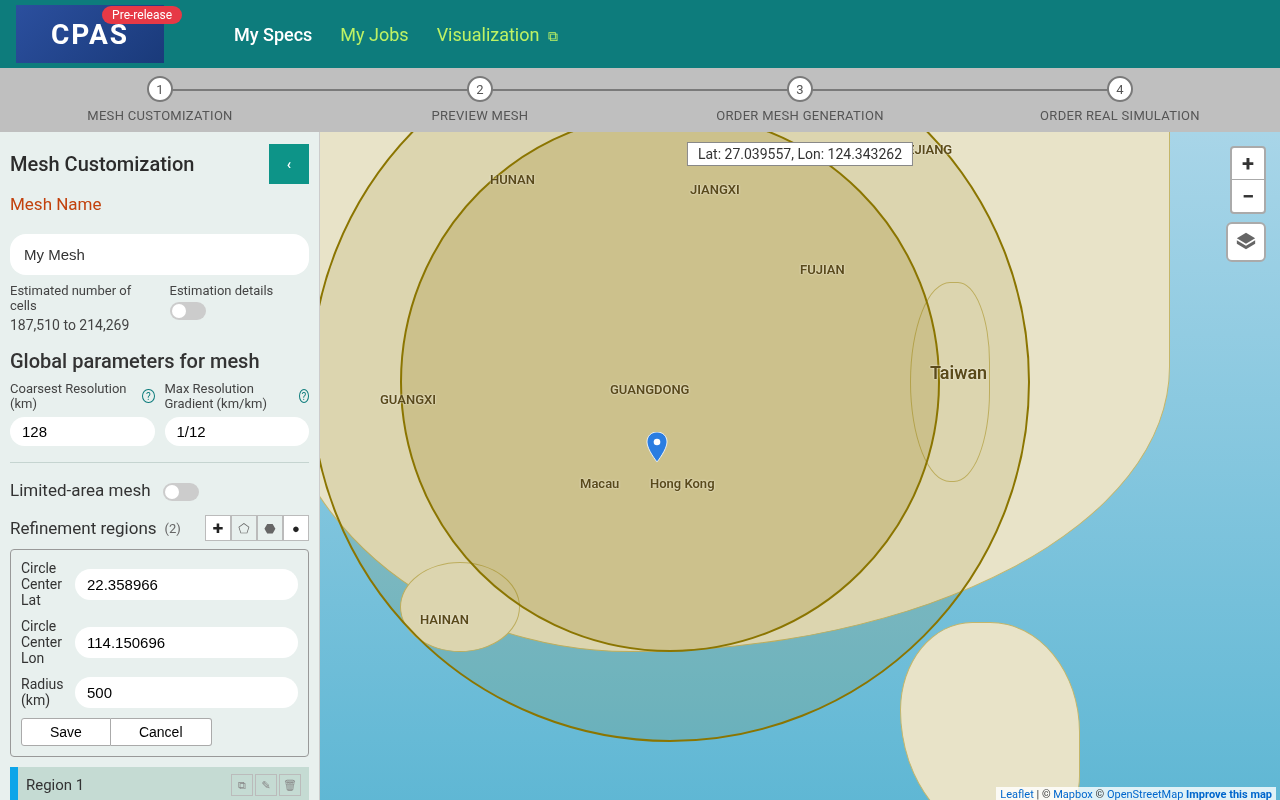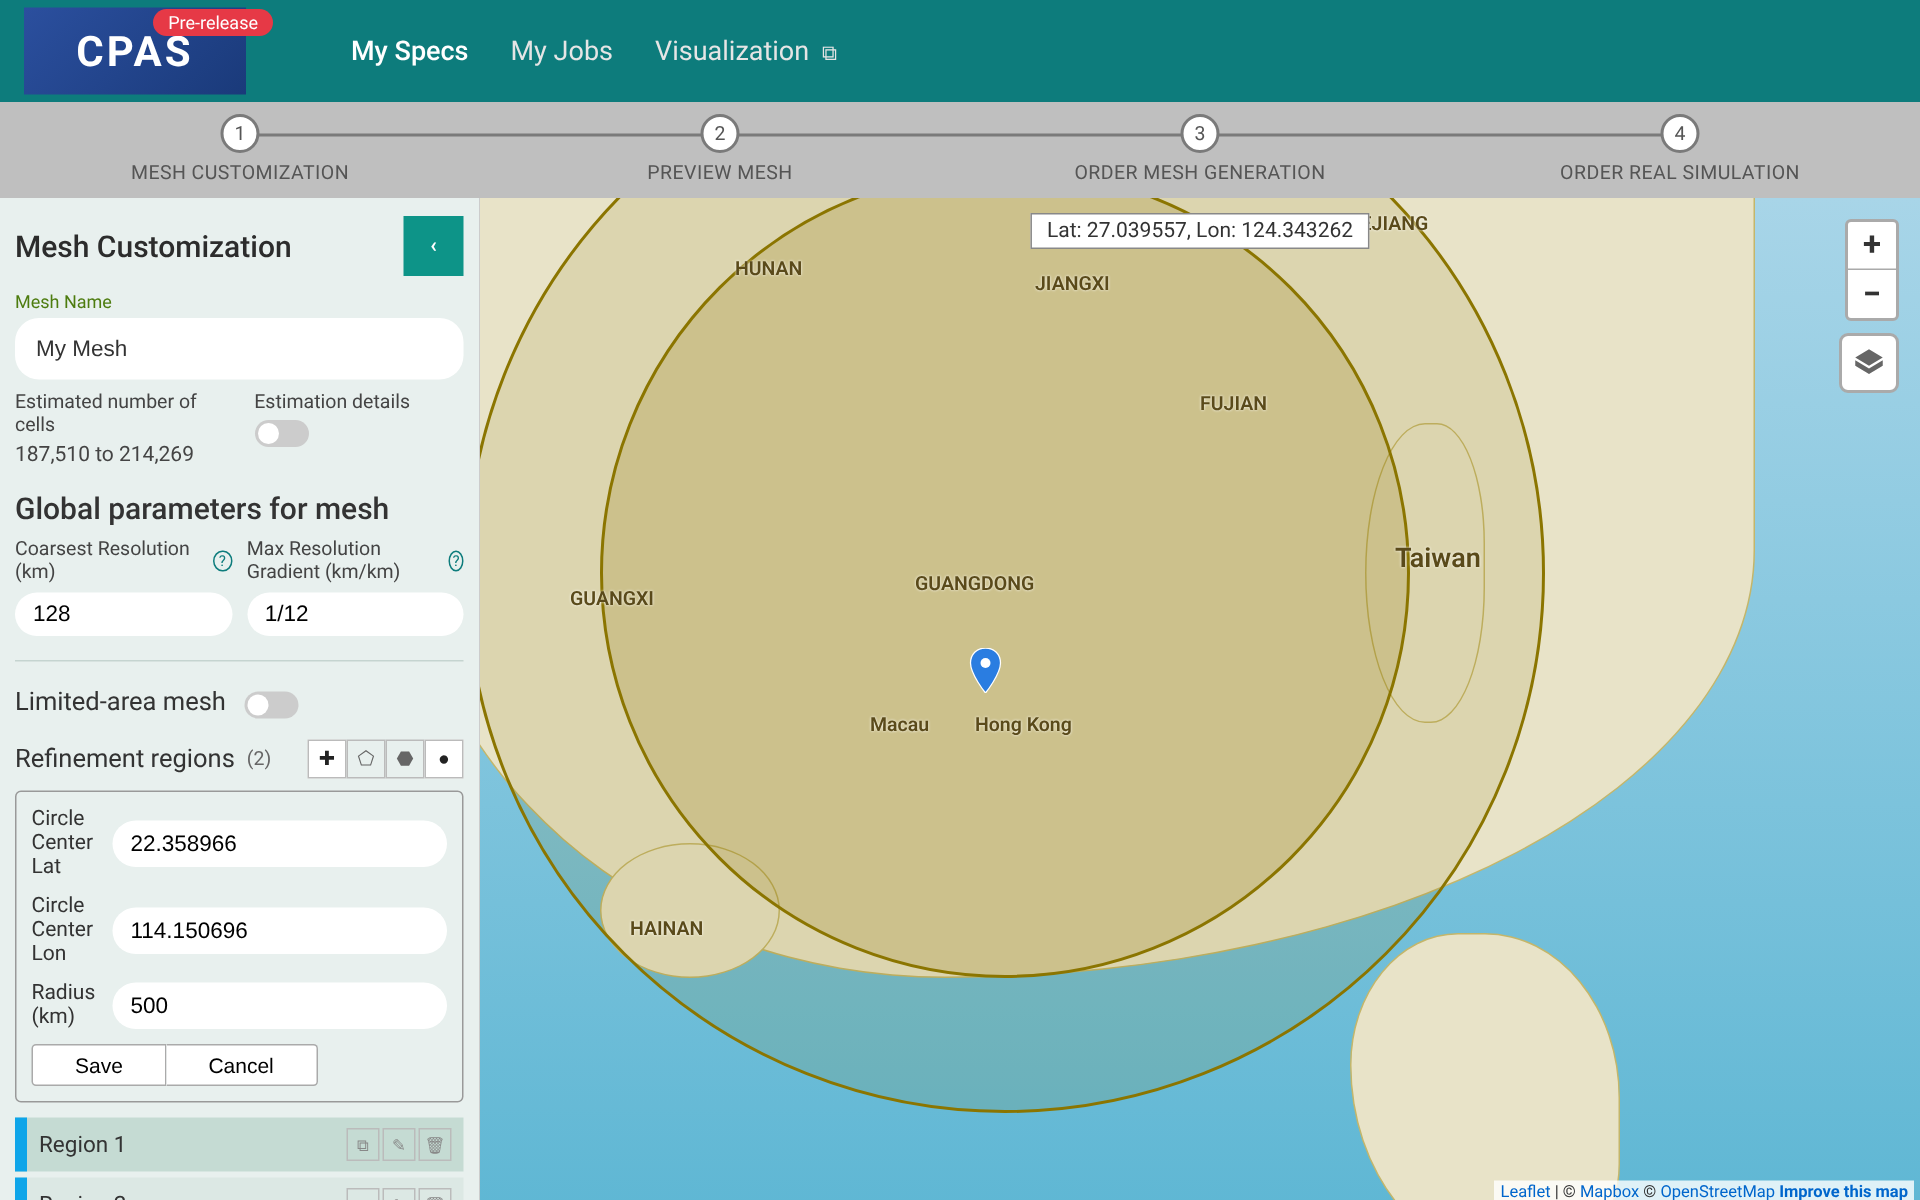--- a/index.html
+++ b/index.html
@@ -3,38 +3,38 @@
 <meta charset="utf-8">
 <style>
 * { box-sizing: border-box; margin: 0; padding: 0; }
 body { font-family: -apple-system, BlinkMacSystemFont, "Segoe UI", Roboto, sans-serif; font-size: 14px; color: #333; width: 1280px; height: 800px; overflow: hidden; background: #fff; }
 .header { background: #0d7c7c; height: 68px; display: flex; align-items: center; padding: 0 16px; color: #fff; }
 .logo-wrap { position: relative; width: 148px; height: 64px; display: flex; align-items: center; }
 .logo { background: linear-gradient(135deg,#2b4f9e 0%,#1a3a7a 100%); width: 148px; height: 58px; display:flex; align-items:center; justify-content:center; }
 .logo-text { font-size: 28px; font-weight: 700; color:#fff; letter-spacing:2px; }
 .badge { position: absolute; top: 4px; right: -18px; background: #e63946; color:#fff; font-size:12px; padding:2px 10px; border-radius:10px; }
 .nav { display:flex; margin-left:70px; gap:28px; font-size:18px; }
-.nav a { color:#e5e5e5; text-decoration:none; cursor:pointer; }
+.nav a { color:#bef264; text-decoration:none; cursor:pointer; }
 .nav a.active { color:#fff; font-weight:500; }
 .nav .ext { font-size:14px; margin-left:4px; }
 .userbar { margin-left:auto; display:flex; gap:28px; font-size:17px; }
 .userbar a { color:#fff; text-decoration:none; cursor:pointer; display:flex; align-items:center; gap:6px; }
 .stepper { background:#bfbfbf; height:64px; position:relative; display:flex; }
 .step { flex:1; text-align:center; position:relative; }
 .step-circle { width:26px; height:26px; border-radius:50%; background:#fff; border:2px solid #7a7a7a; display:flex; align-items:center; justify-content:center; margin:8px auto 0; font-size:13px; color:#555; position:relative; z-index:2; }
 .step-label { font-size:13px; color:#555; margin-top:6px; letter-spacing:0.3px; }
 .stepper-line { position:absolute; top:21px; left:12.5%; right:12.5%; height:2px; background:#7a7a7a; z-index:1; }
 .main { display:flex; height:672px; }
 .sidebar { width:320px; background:#e8f0ee; padding:12px 10px; overflow-y:auto; border-right:1px solid #ccc; position:relative; }
 .sidebar::-webkit-scrollbar { width:8px; }
 .sidebar::-webkit-scrollbar-thumb { background:#aaa; border-radius:4px; }
 .side-head { display:flex; justify-content:space-between; align-items:center; margin-bottom:10px; }
 .side-title { font-size:20px; font-weight:500; color:#2c2c2c; }
 .collapse-btn { width:40px; height:40px; background:#0d9488; color:#fff; display:flex; align-items:center; justify-content:center; cursor:pointer; font-weight:bold; }
-.label { font-size:12px; color:#4d7c0f; margin:6px 0 4px; }
+.label { font-size:17px; color:#c2410c; margin:6px 0 20px; }
 .input { width:100%; background:#fff; border:none; border-radius:16px; padding:12px 14px; font-size:15px; color:#333; }
 .row2 { display:flex; gap:20px; margin-top:8px; }
 .row2 > div { flex:1; font-size:13px; color:#444; }
 .row2 .val { margin-top:4px; font-size:14px; }
 .toggle { width:36px; height:18px; background:#ccc; border-radius:9px; position:relative; display:inline-block; margin-top:4px; }
 .toggle::after { content:""; position:absolute; width:14px; height:14px; background:#fff; border-radius:50%; top:2px; left:2px; }
 .section-h { font-size:20px; font-weight:500; margin-top:16px; margin-bottom:8px; }
 .param-row { display:flex; gap:10px; }
 .param-col { flex:1; }
 .param-label { font-size:13px; color:#444; margin-bottom:6px; display:flex; gap:4px; align-items:center; }

